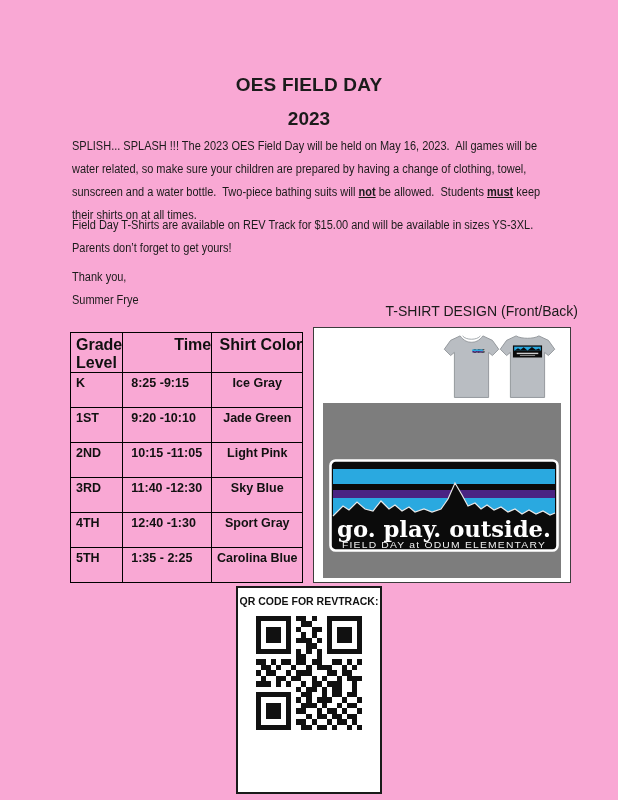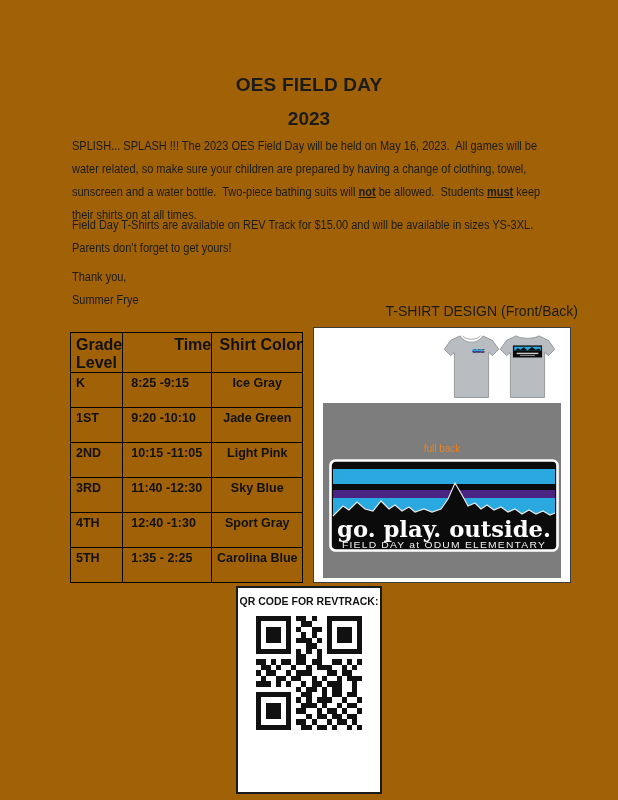--- a/index.html
+++ b/index.html
@@ -1,18 +1,18 @@
 <!DOCTYPE html>
 <html><head>
 <meta charset="utf-8">
 <style>
   * { box-sizing: border-box; margin: 0; padding: 0; }
   html,body { background:#fff; }
   body { width:618px; height:800px; font-family:"Liberation Sans", sans-serif; color:#1b1b1b; }
-  .page { position:relative; width:618px; height:800px; background:#a16207; overflow:hidden; }
+  .page { position:relative; width:618px; height:800px; background:#f9a8d4; overflow:hidden; }
 
   .title1 { position:absolute; top:74px; left:0; right:0; text-align:center;
             font-size:19px; font-weight:bold; letter-spacing:.2px; }
   .title2 { position:absolute; top:108px; left:0; right:0; text-align:center;
             font-size:19px; font-weight:bold; }
 
   .para { position:absolute; left:72px; width:560px; font-size:12.5px; line-height:23px;
           transform:scaleX(.88); transform-origin:0 0; }
   .pline { white-space:pre; }
   .p1 { top:135px; }
@@ -146,21 +146,20 @@
       <g>
         <rect x="22" y="18" width="46" height="19" fill="#0b0b0b"></rect>
         <rect x="24" y="20" width="42" height="6.5" fill="#2aa9e0"></rect>
         <path d="M24,26.5 L30,22.5 L34,25 L39,21 L45,26 L52,20.5 L58,25 L63,23 L66,26.5 Z" fill="#0b0b0b"></path>
         <rect x="28" y="29.5" width="34" height="2.2" fill="#cfcfcf"></rect>
         <rect x="33" y="33" width="24" height="1.4" fill="#9a9a9a"></rect>
       </g>
     </svg>
 
     <div class="grayB" style="background: rgb(125, 125, 125);">
-      <div class="back-label" style="color: rgb(232, 130, 30);">full back</div>
       <svg class="design" viewBox="0 0 230 93" preserveAspectRatio="none">
         <rect x="1.5" y="1.5" width="227" height="90" rx="5" stroke="#ffffff" stroke-width="2.6" fill="#0b0b0b"></rect>
         <rect x="4" y="10" width="222" height="15" fill="#2aa9e0"></rect>
         <rect x="4" y="25" width="222" height="6" fill="#0b0b0b"></rect>
         <rect x="4" y="31" width="222" height="8" fill="#4a2483"></rect>
         <rect x="4" y="39" width="222" height="22" fill="#2aa9e0"></rect>
         <path d="M4,57 L14,47 L20,51 L28,43 L36,50 L44,52 L52,42 L60,50 L66,46 L73,52 L80,48 L86,53 L95,50 L103,53 L112,50 L119,40 L126,24 L133,36 L139,47 L146,44 L152,50 L158,46 L165,51 L172,48 L179,53 L186,50 L193,55 L200,51 L207,55 L214,52 L221,56 L226,54 L226,63 L4,63 Z" fill="#0b0b0b"></path>
         <polyline points="4,57 14,47 20,51 28,43 36,50 44,52 52,42 60,50 66,46 73,52 80,48 86,53 95,50 103,53 112,50 119,40 126,24 133,36 139,47 146,44 152,50 158,46 165,51 172,48 179,53 186,50 193,55 200,51 207,55 214,52 221,56 226,54" fill="none" stroke-width="1.2" stroke="#e8e8e8"></polyline>
         <text class="serif" x="8" y="78" font-size="22" font-weight="bold" fill="#ffffff" textLength="214" lengthAdjust="spacingAndGlyphs">go. play. outside.</text>
         <text x="13" y="88.5" font-size="8.5" fill="#f0f0f0" letter-spacing="1" textLength="204" lengthAdjust="spacingAndGlyphs">FIELD DAY at ODUM ELEMENTARY</text>

